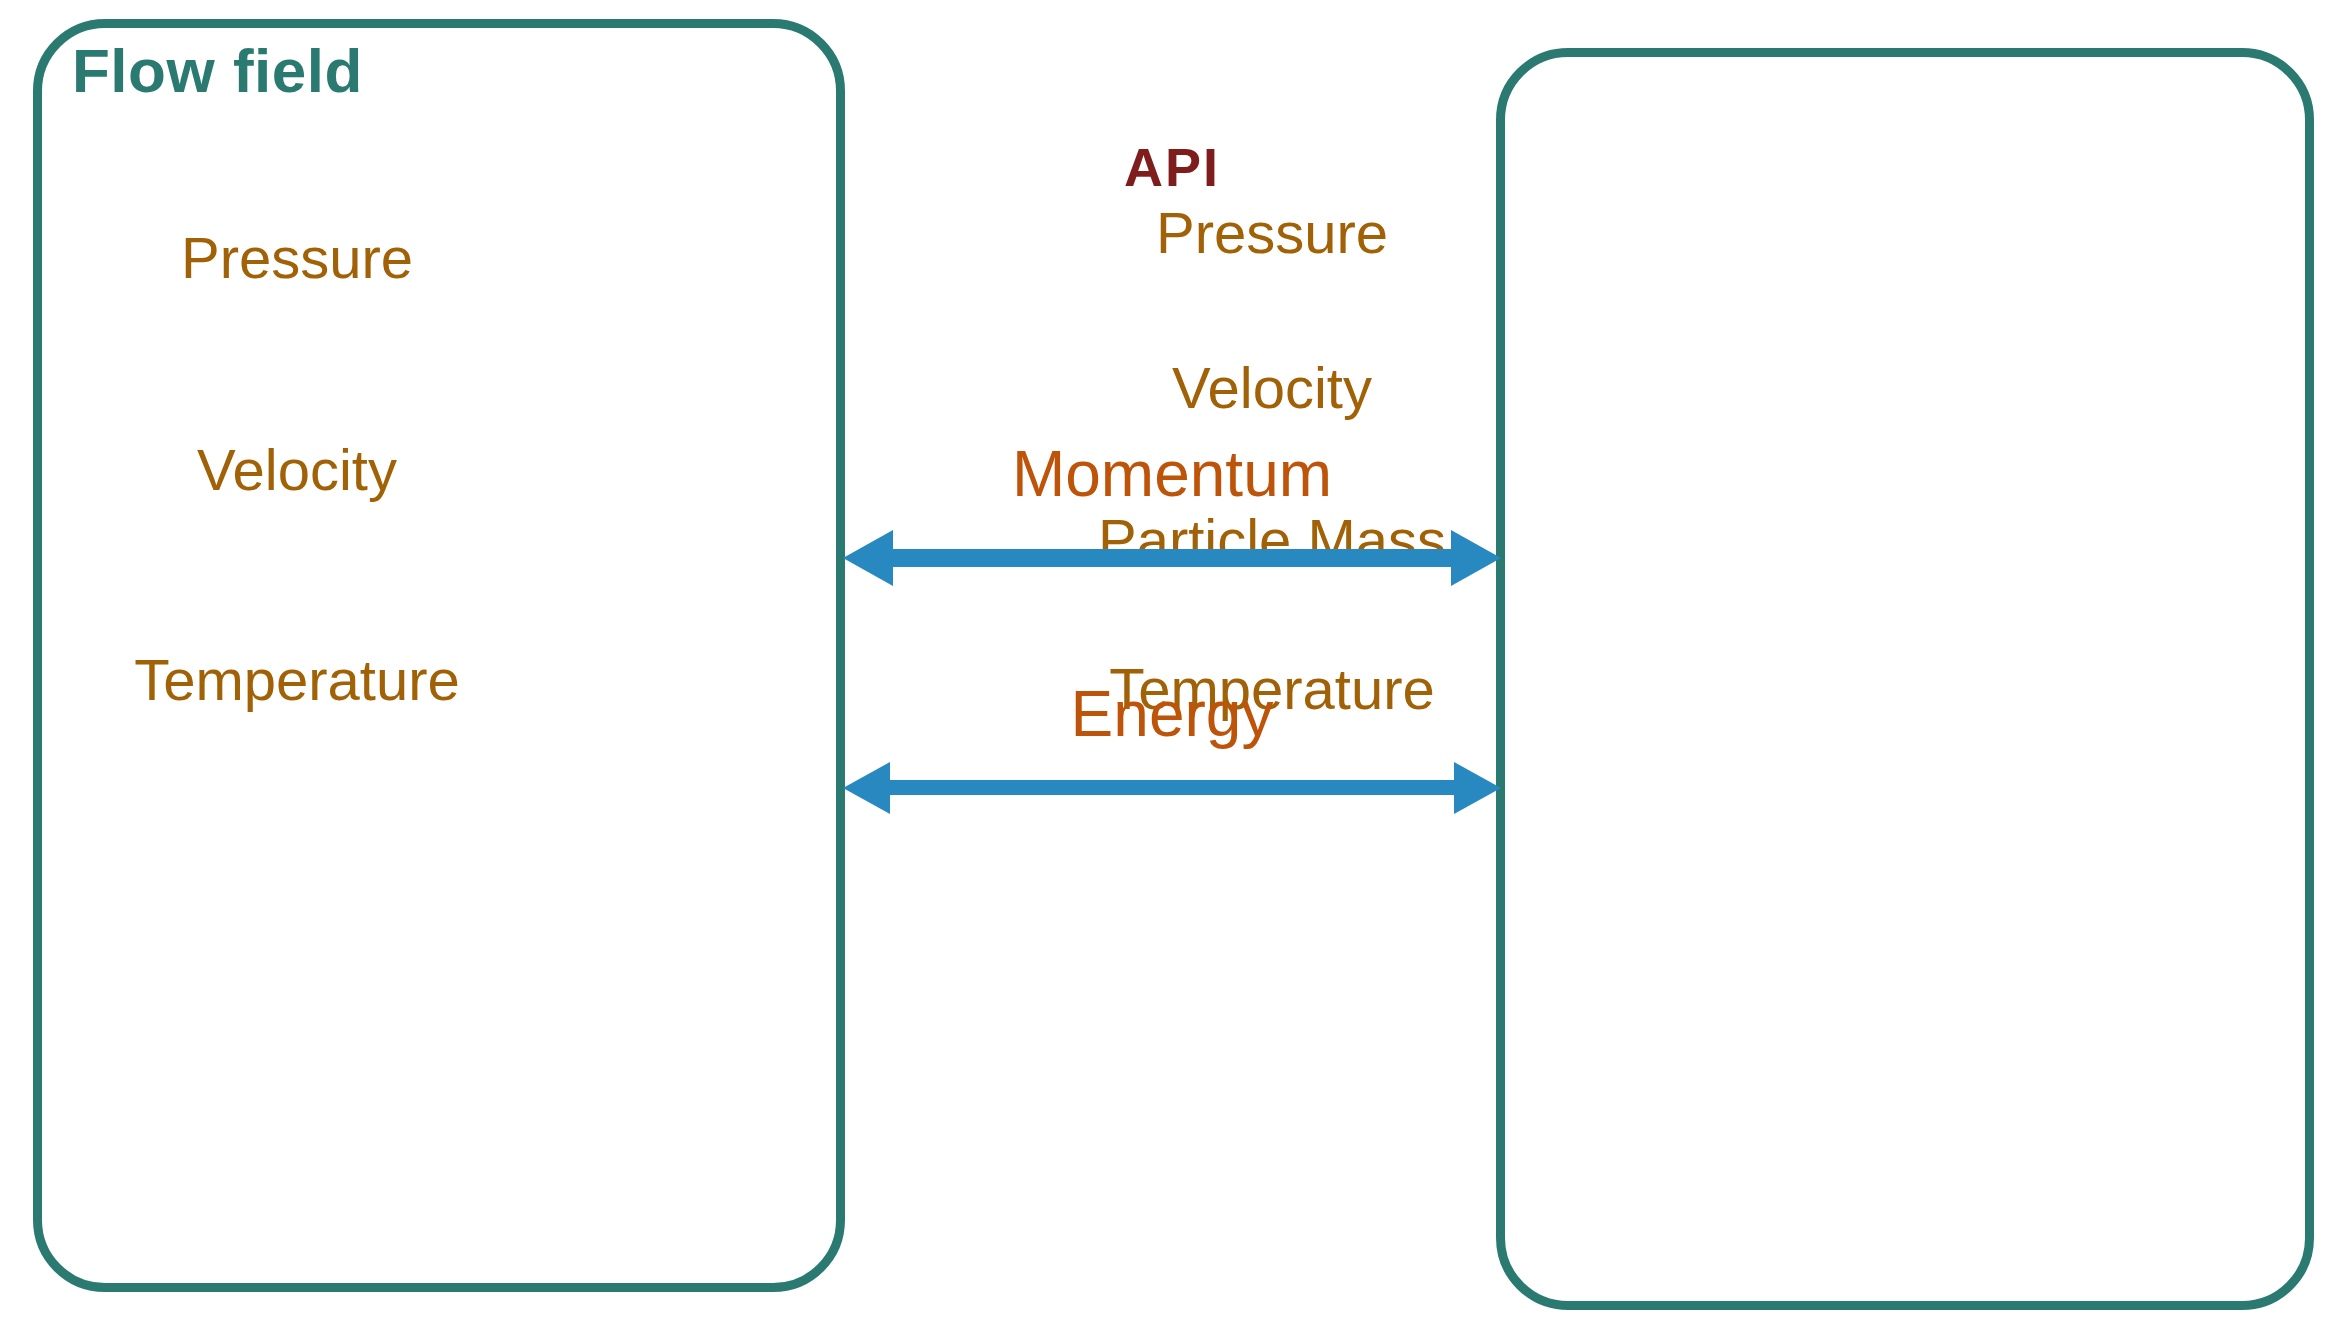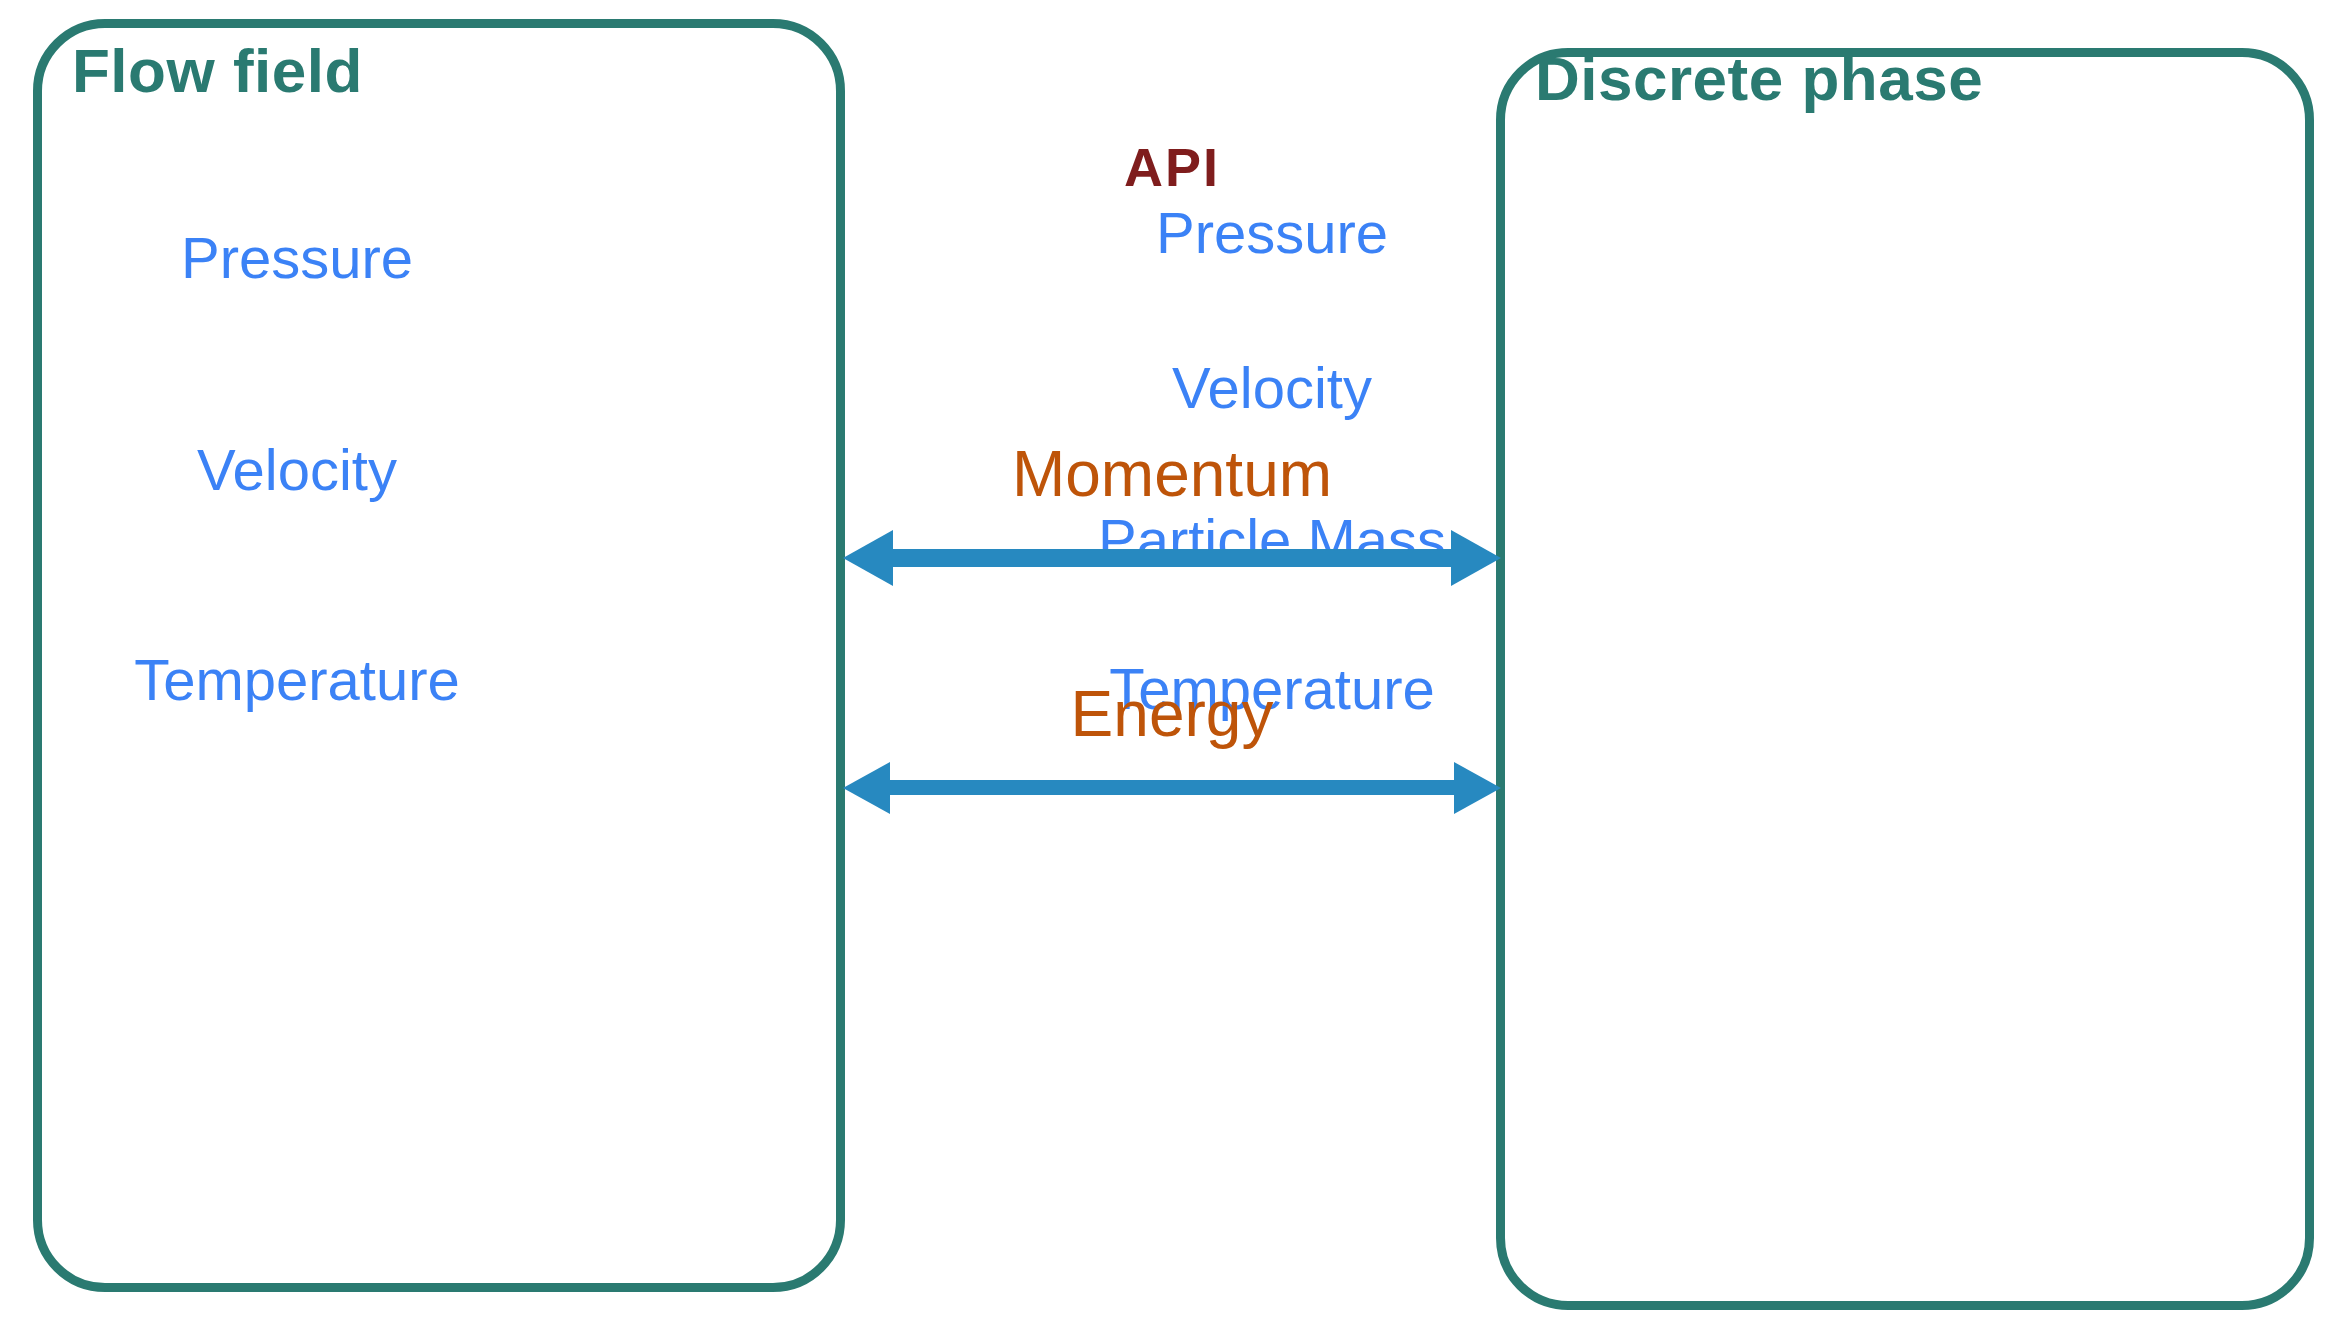--- a/index.html
+++ b/index.html
@@ -48,21 +48,21 @@
     line-height: 1;
     white-space: nowrap;
     letter-spacing: 0.5px;
   }
   #flow-field-title { left: 72px; top: 40px; }
   #discrete-phase-title { left: 1535px; top: 48px; }
 
   
   .prop-label {
     position: absolute;
-    color: #3b82f6;
+    color: #a16207;
     font-size: 58px;
     line-height: 1;
     white-space: nowrap;
     text-align: right;
     transform: translateX(-50%);
   }
   .prop-label.left  { left: 297px; }
   .prop-label.right { left: 1272px; }
 
   #prop-flow-0 { top: 229px; }
@@ -126,21 +126,20 @@
   <div class="panel" id="panel-flow-field"></div>
 
   <div class="panel-title" id="flow-field-title">Flow field</div>
 
   <div class="prop-label left" id="prop-flow-0">Pressure</div>
   <div class="prop-label left" id="prop-flow-1">Velocity</div>
   <div class="prop-label left" id="prop-flow-2">Temperature</div>
 
   <div class="panel" id="panel-discrete-phase"></div>
 
-  <div class="panel-title" id="discrete-phase-title">Discrete phase</div>
 
   <div class="prop-label right" id="prop-dp-0">Pressure</div>
   <div class="prop-label right" id="prop-dp-1">Velocity</div>
   <div class="prop-label right" id="prop-dp-2">Particle Mass</div>
   <div class="prop-label right" id="prop-dp-3">Temperature</div>
 
   <div id="api-label">API</div>
 
   <div class="flow-row" id="flow-row-momentum">
     <div class="flow-label" id="flow-label-momentum">Momentum</div>

